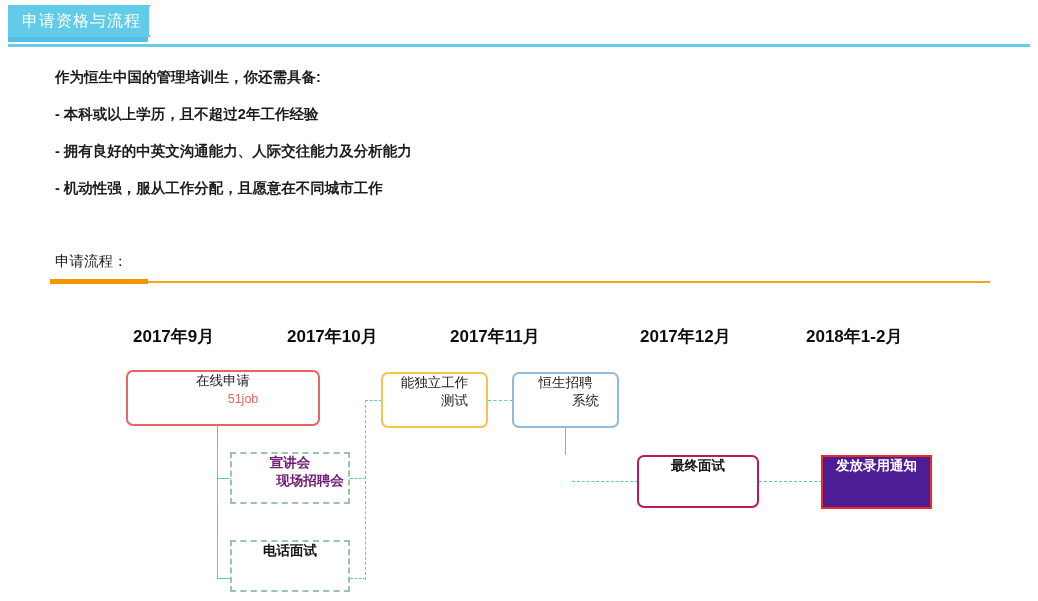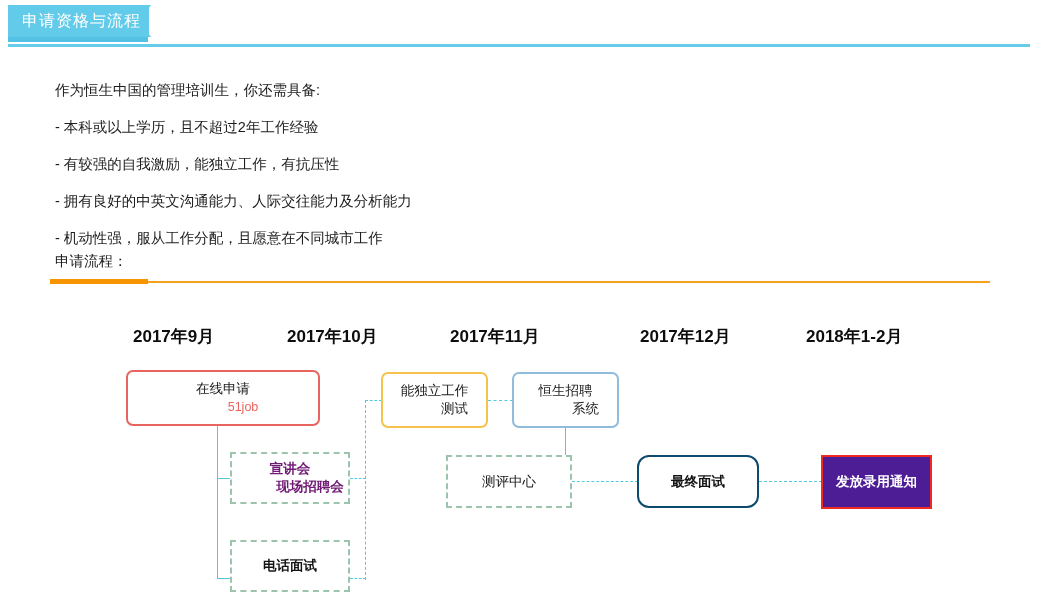--- a/index.html
+++ b/index.html
@@ -58,22 +58,23 @@
     left: 8px; top: 44px;
     width: 1022px;
     height: 3px;
     background: #66cce9;
     z-index: 1;
   }
 
   
   .body-text {
     position: absolute;
-    left: 55px; top: 81px;
+    left: 55px; top: 68px;
     width: 900px;
+    font-weight: bold;
   }
   .body-line {
     font-size: 14.5px;
     line-height: 18px;
     margin-bottom: 19px;
     color: #1c1c1c;
     white-space: nowrap;
   }
   .body-line.lead { margin-bottom: 19px; }
 
@@ -113,21 +114,21 @@
     white-space: nowrap;
     top: 25px;
   }
 
   .node {
     position: absolute;
     box-sizing: border-box;
     display: flex;
     flex-direction: column;
     align-items: center;
-    justify-content: center;
+    justify-content: flex-start;
     text-align: center;
     background: #ffffff;
     z-index: 5;
   }
   .node .l1 { font-size: 13.5px; line-height: 18px; white-space: nowrap; }
   .node .l2 { font-size: 13.5px; line-height: 18px; white-space: nowrap; margin-left: 40px; }
 
   
   #node-online-apply {
     left: 126px; top: 70px; width: 194px; height: 56px;
@@ -162,22 +163,22 @@
   }
 
   #node-assessment {
     left: 446px; top: 155px; width: 126px; height: 53px;
     border: 2px dashed #9cc4ad;
   }
   #node-assessment .l1 { color: #141414; }
 
   #node-final-interview {
     left: 637px; top: 155px; width: 122px; height: 53px;
-    border: 2px solid #0c4a6e;
-    border-radius: 12px;
+    border: 2px solid #be185d;
+    border-radius: 7px;
   }
   #node-final-interview .l1 { font-weight: bold; color: #141414; }
 
   #node-offer {
     left: 821px; top: 155px; width: 111px; height: 54px;
     border: 2px solid #ef2a23;
     background: #4c1d95;
   }
   #node-offer .l1 { font-weight: bold; color: #ffffff; }
 
@@ -197,21 +198,20 @@
 <div class="header-wrap">
   <div class="header-tab-arrow"></div>
   <div class="header-tab-shadow"></div>
   <div class="header-tab">申请资格与流程</div>
   <div class="header-rule"></div>
 </div>
 
 <div class="body-text">
   <div class="body-line lead">作为恒生中国的管理培训生，你还需具备:</div>
   <div class="body-line">- 本科或以上学历，且不超过2年工作经验</div>
-  <div class="body-line">- 有较强的自我激励，能独立工作，有抗压性</div>
   <div class="body-line">- 拥有良好的中英文沟通能力、人际交往能力及分析能力</div>
   <div class="body-line">- 机动性强，服从工作分配，且愿意在不同城市工作</div>
 </div>
 
 <div class="section-head">申请流程：</div>
 <div class="rule-thick"></div>
 <div class="rule-thin"></div>
 
 <div class="flow">
 
@@ -255,23 +255,20 @@
   <div class="node" id="node-online-test">
     <div class="l1">能独立工作</div>
     <div class="l2">测试</div>
   </div>
 
   <div class="node" id="node-hs-system">
     <div class="l1">恒生招聘</div>
     <div class="l2">系统</div>
   </div>
 
-  <div class="node" id="node-assessment">
-    <div class="l1">测评中心</div>
-  </div>
 
   <div class="node" id="node-final-interview">
     <div class="l1">最终面试</div>
   </div>
 
   <div class="node" id="node-offer">
     <div class="l1">发放录用通知</div>
   </div>
 
 </div>

